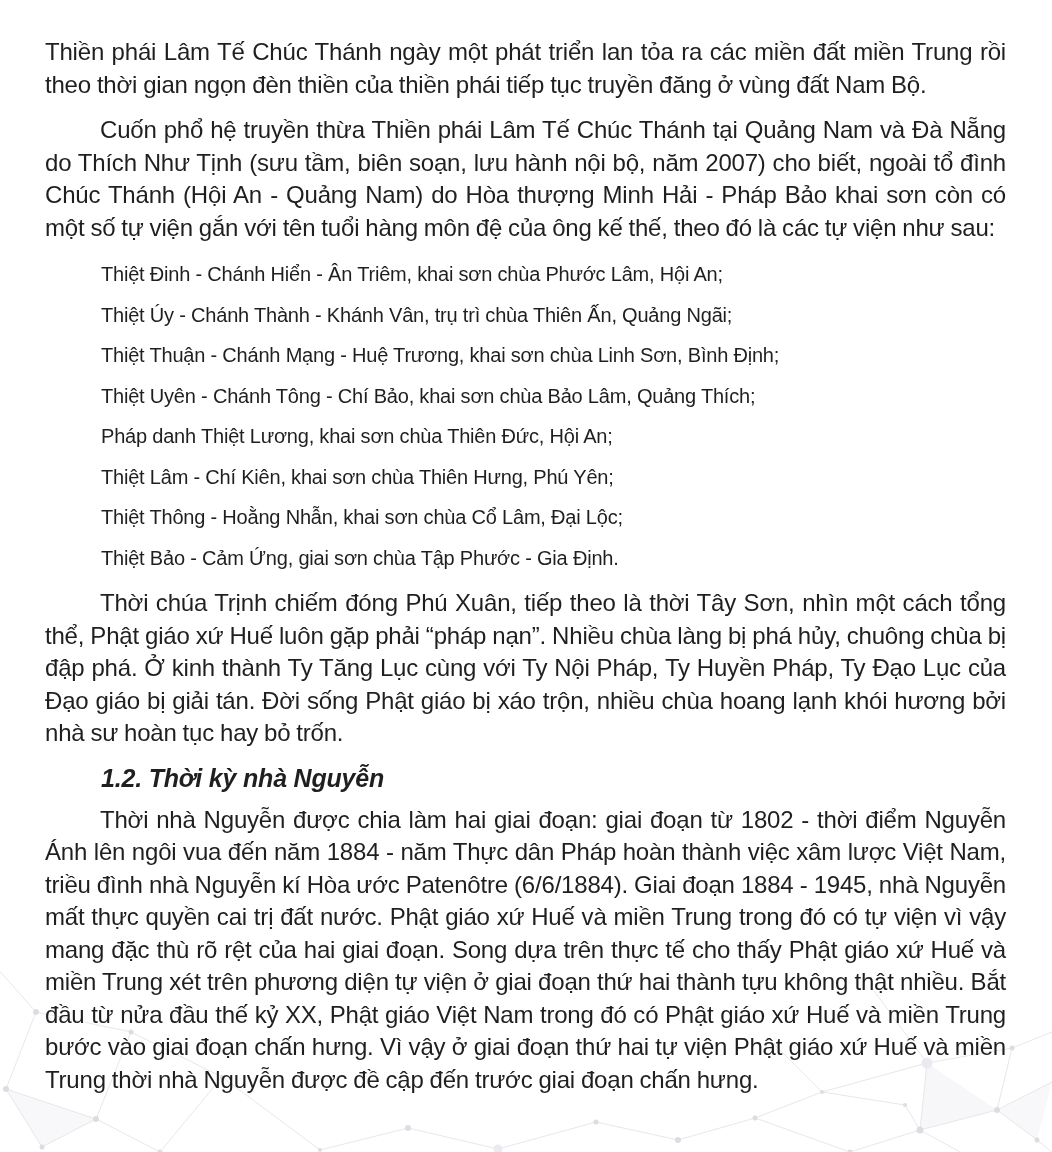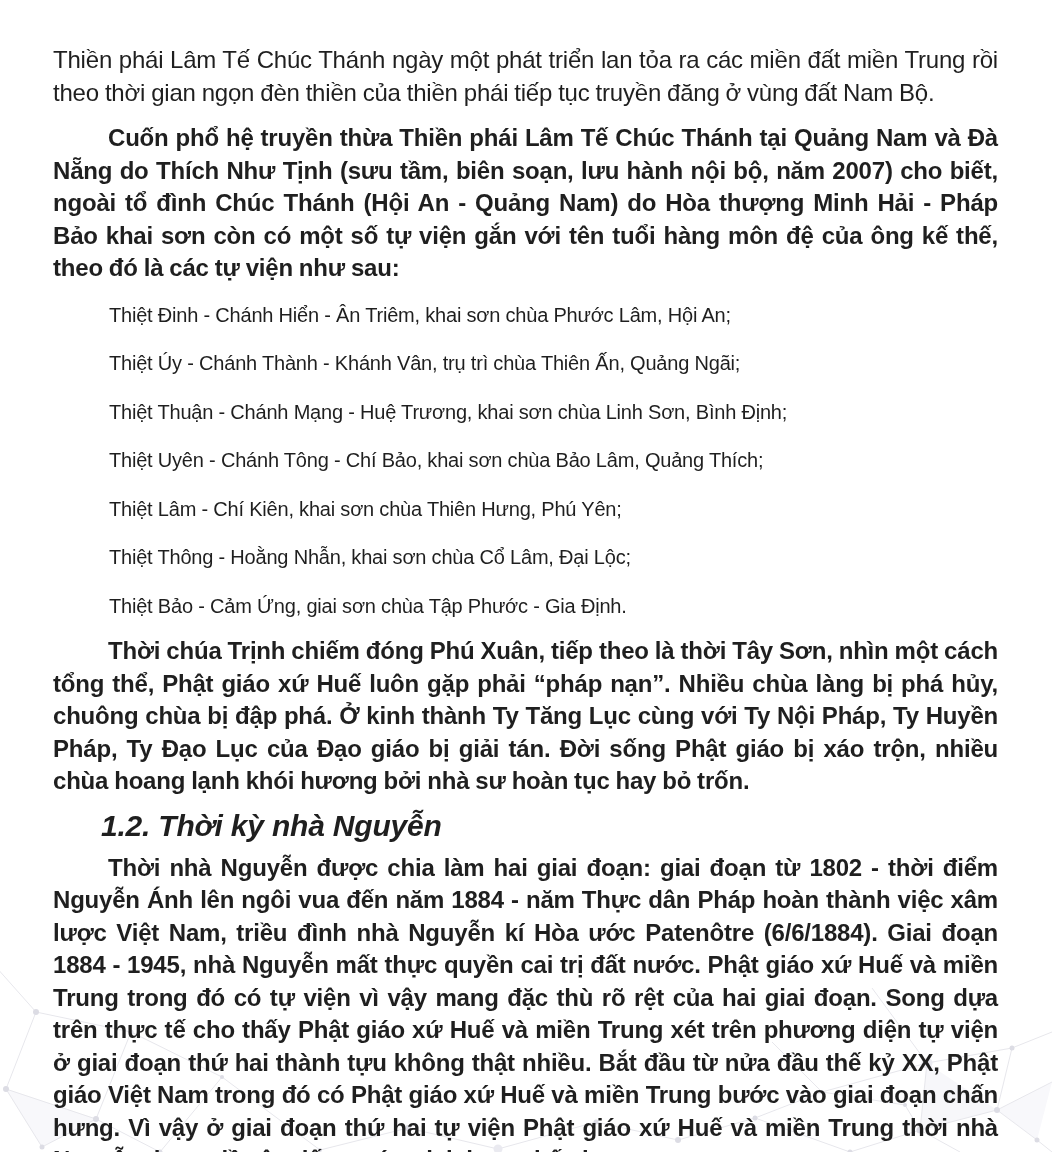--- a/index.html
+++ b/index.html
@@ -32,43 +32,43 @@
   .mesh line { stroke: var(--mesh-line); stroke-width: 1; }
   .mesh circle { fill: var(--mesh-node); }
   .mesh circle.soft { fill: var(--mesh-soft); }
   .mesh polygon { stroke: none; }
   .content {
     position: absolute;
     left: 45px;
     right: 46px;
     top: 36px;
   }
-  p { margin: 8px; }
+  p { margin: 0; }
   .body-par {
     font-size: 24px;
     line-height: 32.5px;
     text-align: justify;
     letter-spacing: -0.2px;
     word-spacing: -0.5px;
   }
-  .indent { text-indent: 55px; font-weight: bold; }
+  .indent { text-indent: 55px; }
   .par-gap { margin-top: 13px; }
   .lineage {
     margin-top: 10px;
     margin-bottom: 9px;
     padding-left: 56px;
   }
   .lineage-item {
     font-size: 20px;
     line-height: 40.5px;
     letter-spacing: -0.2px;
     white-space: nowrap;
   }
   .section-heading {
-    font-size: 30px;
+    font-size: 25px;
     font-weight: bold;
     font-style: italic;
     line-height: 32px;
     margin: 12px 0 10px 56px;
     letter-spacing: -0.2px;
   }
 </style>
 </head>
 <body>
 
@@ -143,20 +143,21 @@
 
     <p class="body-par">Thiền phái Lâm Tế Chúc Thánh ngày một phát triển lan tỏa ra các miền đất miền Trung rồi theo thời gian ngọn đèn thiền của thiền phái tiếp tục truyền đăng ở vùng đất Nam Bộ.</p>
 
     <p class="body-par indent par-gap">Cuốn phổ hệ truyền thừa Thiền phái Lâm Tế Chúc Thánh tại Quảng Nam và Đà Nẵng do Thích Như Tịnh (sưu tầm, biên soạn, lưu hành nội bộ, năm 2007) cho biết, ngoài tổ đình Chúc Thánh (Hội An - Quảng Nam) do Hòa thượng Minh Hải - Pháp Bảo khai sơn còn có một số tự viện gắn với tên tuổi hàng môn đệ của ông kế thế, theo đó là các tự viện như sau:</p>
 
     <div class="lineage">
       <p class="lineage-item">Thiệt Đinh - Chánh Hiển - Ân Triêm, khai sơn chùa Phước Lâm, Hội An;</p>
       <p class="lineage-item">Thiệt Úy - Chánh Thành - Khánh Vân, trụ trì chùa Thiên Ấn, Quảng Ngãi;</p>
       <p class="lineage-item">Thiệt Thuận - Chánh Mạng - Huệ Trương, khai sơn chùa Linh Sơn, Bình Định;</p>
       <p class="lineage-item">Thiệt Uyên - Chánh Tông - Chí Bảo, khai sơn chùa Bảo Lâm, Quảng Thích;</p>
+      <p class="lineage-item">Pháp danh Thiệt Lương, khai sơn chùa Thiên Đức, Hội An;</p>
       <p class="lineage-item">Thiệt Lâm - Chí Kiên, khai sơn chùa Thiên Hưng, Phú Yên;</p>
       <p class="lineage-item">Thiệt Thông - Hoằng Nhẫn, khai sơn chùa Cổ Lâm, Đại Lộc;</p>
       <p class="lineage-item">Thiệt Bảo - Cảm Ứng, giai sơn chùa Tập Phước - Gia Định.</p>
     </div>
 
     <p class="body-par indent">Thời chúa Trịnh chiếm đóng Phú Xuân, tiếp theo là thời Tây Sơn, nhìn một cách tổng thể, Phật giáo xứ Huế luôn gặp phải “pháp nạn”. Nhiều chùa làng bị phá hủy, chuông chùa bị đập phá. Ở kinh thành Ty Tăng Lục cùng với Ty Nội Pháp, Ty Huyền Pháp, Ty Đạo Lục của Đạo giáo bị giải tán. Đời sống Phật giáo bị xáo trộn, nhiều chùa hoang lạnh khói hương bởi nhà sư hoàn tục hay bỏ trốn.</p>
 
     <h3 class="section-heading">1.2. Thời kỳ nhà Nguyễn</h3>
 
     <p class="body-par indent">Thời nhà Nguyễn được chia làm hai giai đoạn: giai đoạn từ 1802 - thời điểm Nguyễn Ánh lên ngôi vua đến năm 1884 - năm Thực dân Pháp hoàn thành việc xâm lược Việt Nam, triều đình nhà Nguyễn kí Hòa ước Patenôtre (6/6/1884). Giai đoạn 1884 - 1945, nhà Nguyễn mất thực quyền cai trị đất nước. Phật giáo xứ Huế và miền Trung trong đó có tự viện vì vậy mang đặc thù rõ rệt của hai giai đoạn. Song dựa trên thực tế cho thấy Phật giáo xứ Huế và miền Trung xét trên phương diện tự viện ở giai đoạn thứ hai thành tựu không thật nhiều. Bắt đầu từ nửa đầu thế kỷ XX, Phật giáo Việt Nam trong đó có Phật giáo xứ Huế và miền Trung bước vào giai đoạn chấn hưng. Vì vậy ở giai đoạn thứ hai tự viện Phật giáo xứ Huế và miền Trung thời nhà Nguyễn được đề cập đến trước giai đoạn chấn hưng.</p>

